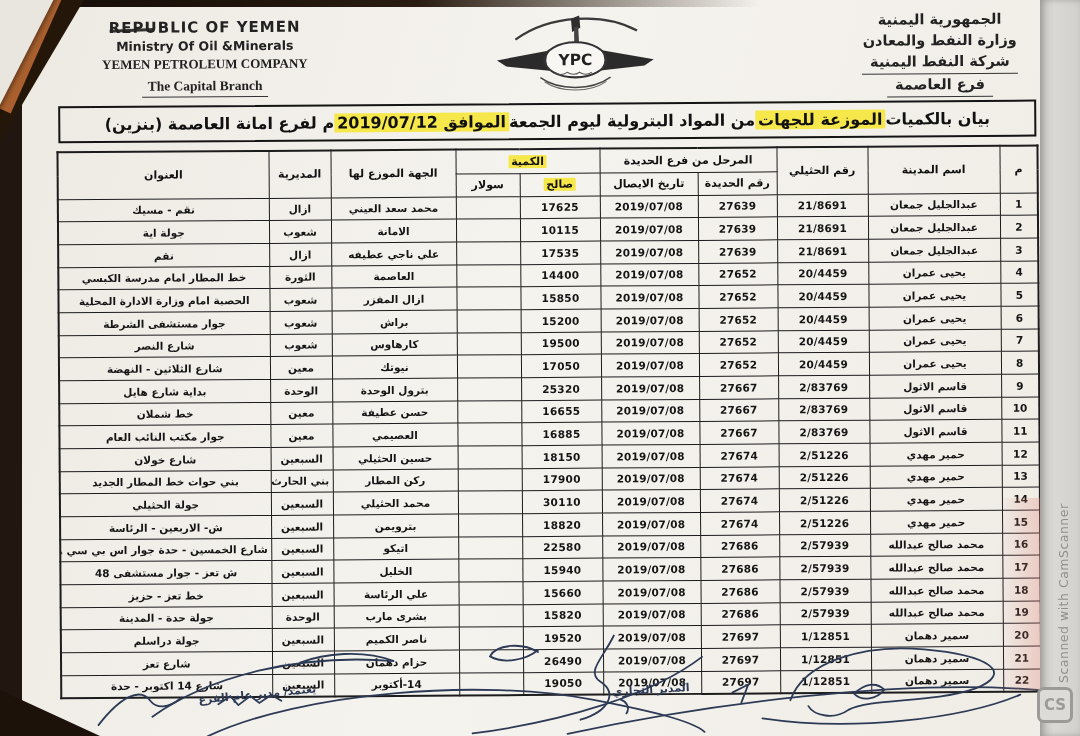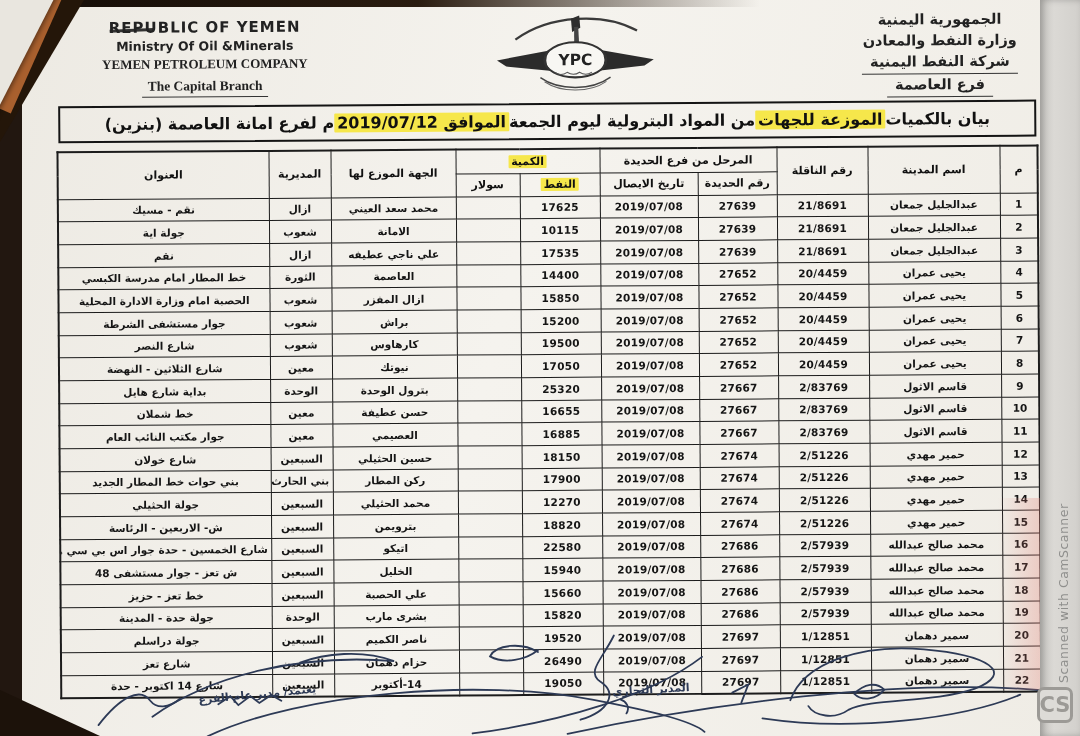--- a/index.html
+++ b/index.html
@@ -31,21 +31,21 @@
   .edge-tint{position:absolute;right:40px;top:498px;width:42px;height:192px;
     background:linear-gradient(to left,rgba(224,125,115,.30),rgba(224,125,115,0));}
   .watermark{
     position:absolute;right:9px;top:503px;height:180px;
     writing-mode:vertical-rl;transform:rotate(180deg);
     font-size:12.5px;color:#8f8f8d;letter-spacing:.5px;white-space:nowrap;
   }
   .cs-logo{
     position:absolute;right:7px;bottom:13px;width:30px;height:30px;
     border:3px solid #9c9a96;border-radius:7px;background:#dddbd7;
-    color:#9c9a96;font-weight:bold;font-size:21px;
+    color:#9c9a96;font-weight:bold;font-size:15px;
     display:flex;align-items:center;justify-content:center;
   }
   
   .content{position:absolute;left:0;top:0;width:1080px;height:736px;
     transform:rotate(-0.4deg);transform-origin:540px 368px;color:#1b1b1b;}
   .pen-dash{position:absolute;left:112px;top:26px;width:44px;height:3px;background:#333;
     transform:rotate(-2deg);}
   .en-block{position:absolute;left:82px;top:16px;width:250px;text-align:center;color:#222;}
   .en-line1{font-size:15px;font-weight:bold;letter-spacing:1px;}
   .en-line2{font-size:12.5px;font-weight:bold;margin-top:2px;}
@@ -150,31 +150,31 @@
       <col class="w-benz">
         <col class="w-dies">
         <col class="w-entity">
         <col class="w-district">
         <col class="w-address">
     </colgroup>
     <thead>
       <tr>
         <th rowspan="2">م</th>
         <th rowspan="2">اسم المدينة</th>
-        <th rowspan="2">رقم الناقلة</th>
+        <th rowspan="2">رقم الحثيلي</th>
         <th colspan="2">المرحل من فرع الحديدة</th>
         <th colspan="2"><span class="hl">الكمية</span></th>
         <th rowspan="2">الجهة الموزع لها</th>
         <th rowspan="2">المديرية</th>
         <th rowspan="2">العنوان</th>
       </tr>
       <tr>
         <th>رقم الحديدة</th>
         <th>تاريخ الايصال</th>
-        <th><span class="hl">النفط</span></th>
+        <th><span class="hl">صالح</span></th>
         <th>سولار</th>
       </tr>
     </thead>
     <tbody>
         <tr>
           <td class="c-no">1</td>
           <td class="c-driver">عبدالجليل جمعان</td>
           <td class="c-tanker">21/8691</td>
           <td class="c-receipt_no">27639</td>
           <td class="c-receipt_date">2019/07/08</td>
@@ -327,21 +327,21 @@
           <td class="c-entity">ركن المطار</td>
           <td class="c-district">بني الحارث</td>
           <td class="c-address">بني حوات خط المطار الجديد</td>
         </tr>
         <tr>
           <td class="c-no">14</td>
           <td class="c-driver">حمير مهدي</td>
           <td class="c-tanker">2/51226</td>
           <td class="c-receipt_no">27674</td>
           <td class="c-receipt_date">2019/07/08</td>
-          <td class="c-benzine">12270</td>
+          <td class="c-benzine">30110</td>
           <td class="c-diesel"></td>
           <td class="c-entity">محمد الحثيلي</td>
           <td class="c-district">السبعين</td>
           <td class="c-address">جولة الحثيلي</td>
         </tr>
         <tr>
           <td class="c-no">15</td>
           <td class="c-driver">حمير مهدي</td>
           <td class="c-tanker">2/51226</td>
           <td class="c-receipt_no">27674</td>
@@ -377,21 +377,21 @@
           <td class="c-address">ش تعز - جوار مستشفى 48</td>
         </tr>
         <tr>
           <td class="c-no">18</td>
           <td class="c-driver">محمد صالح عبدالله</td>
           <td class="c-tanker">2/57939</td>
           <td class="c-receipt_no">27686</td>
           <td class="c-receipt_date">2019/07/08</td>
           <td class="c-benzine">15660</td>
           <td class="c-diesel"></td>
-          <td class="c-entity">علي الحصبة</td>
+          <td class="c-entity">علي الرئاسة</td>
           <td class="c-district">السبعين</td>
           <td class="c-address">خط تعز - حزيز</td>
         </tr>
         <tr>
           <td class="c-no">19</td>
           <td class="c-driver">محمد صالح عبدالله</td>
           <td class="c-tanker">2/57939</td>
           <td class="c-receipt_no">27686</td>
           <td class="c-receipt_date">2019/07/08</td>
           <td class="c-benzine">15820</td>

